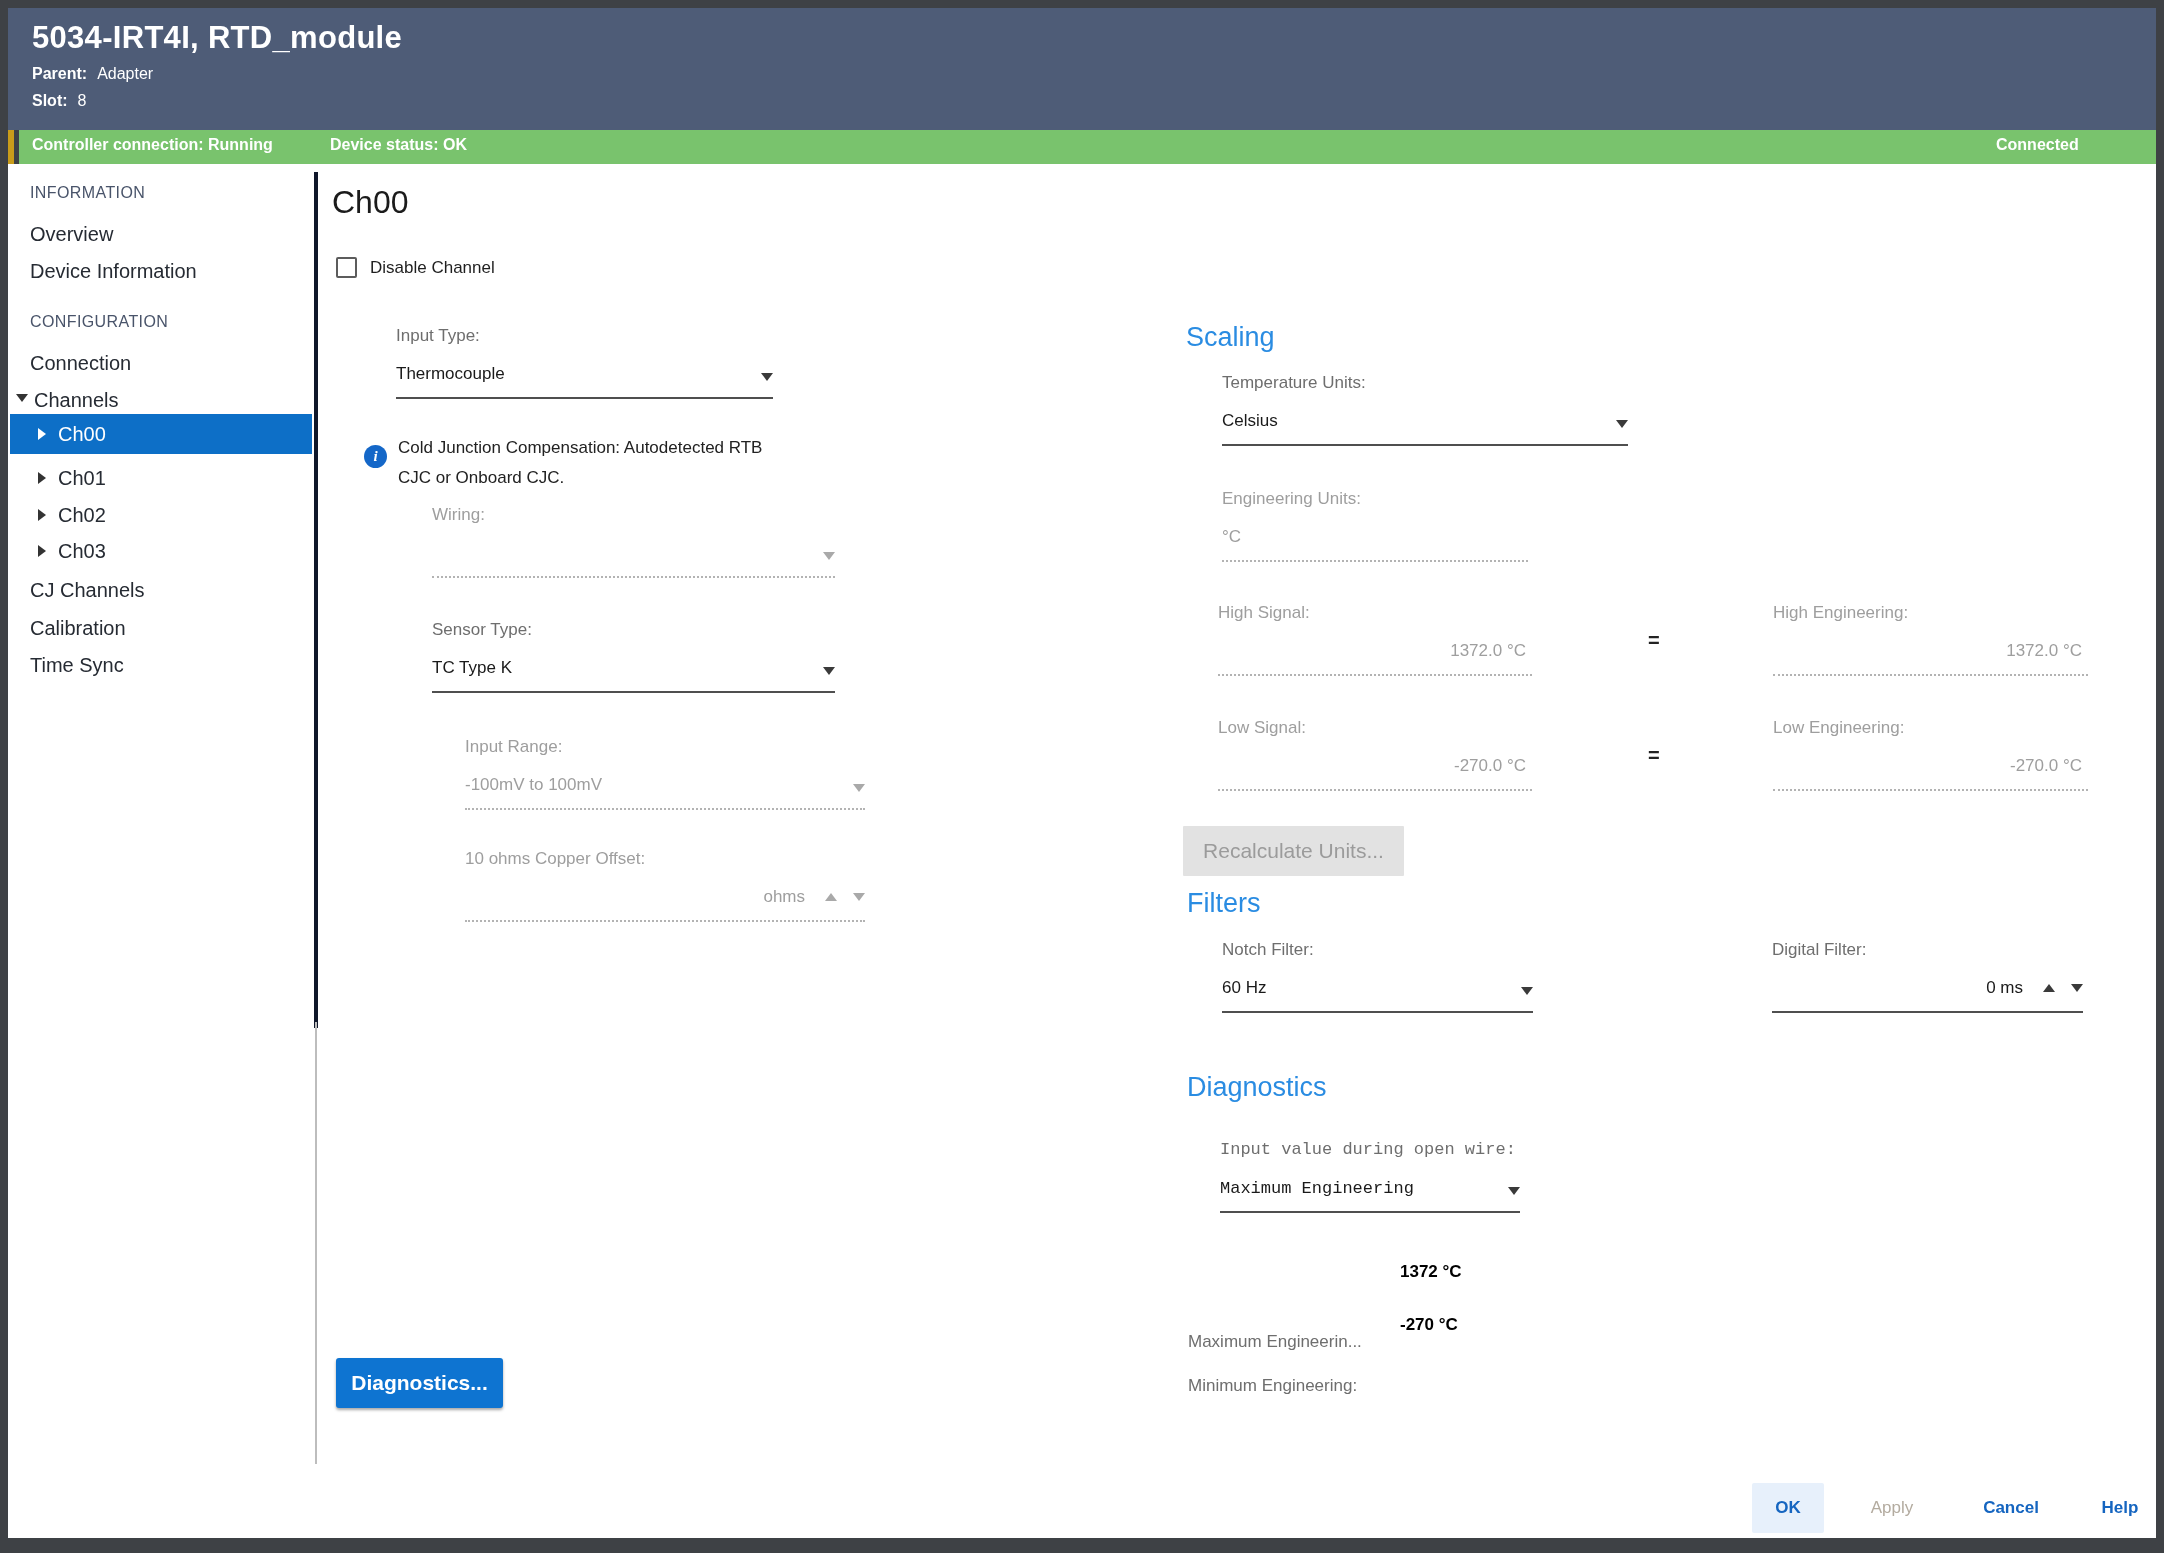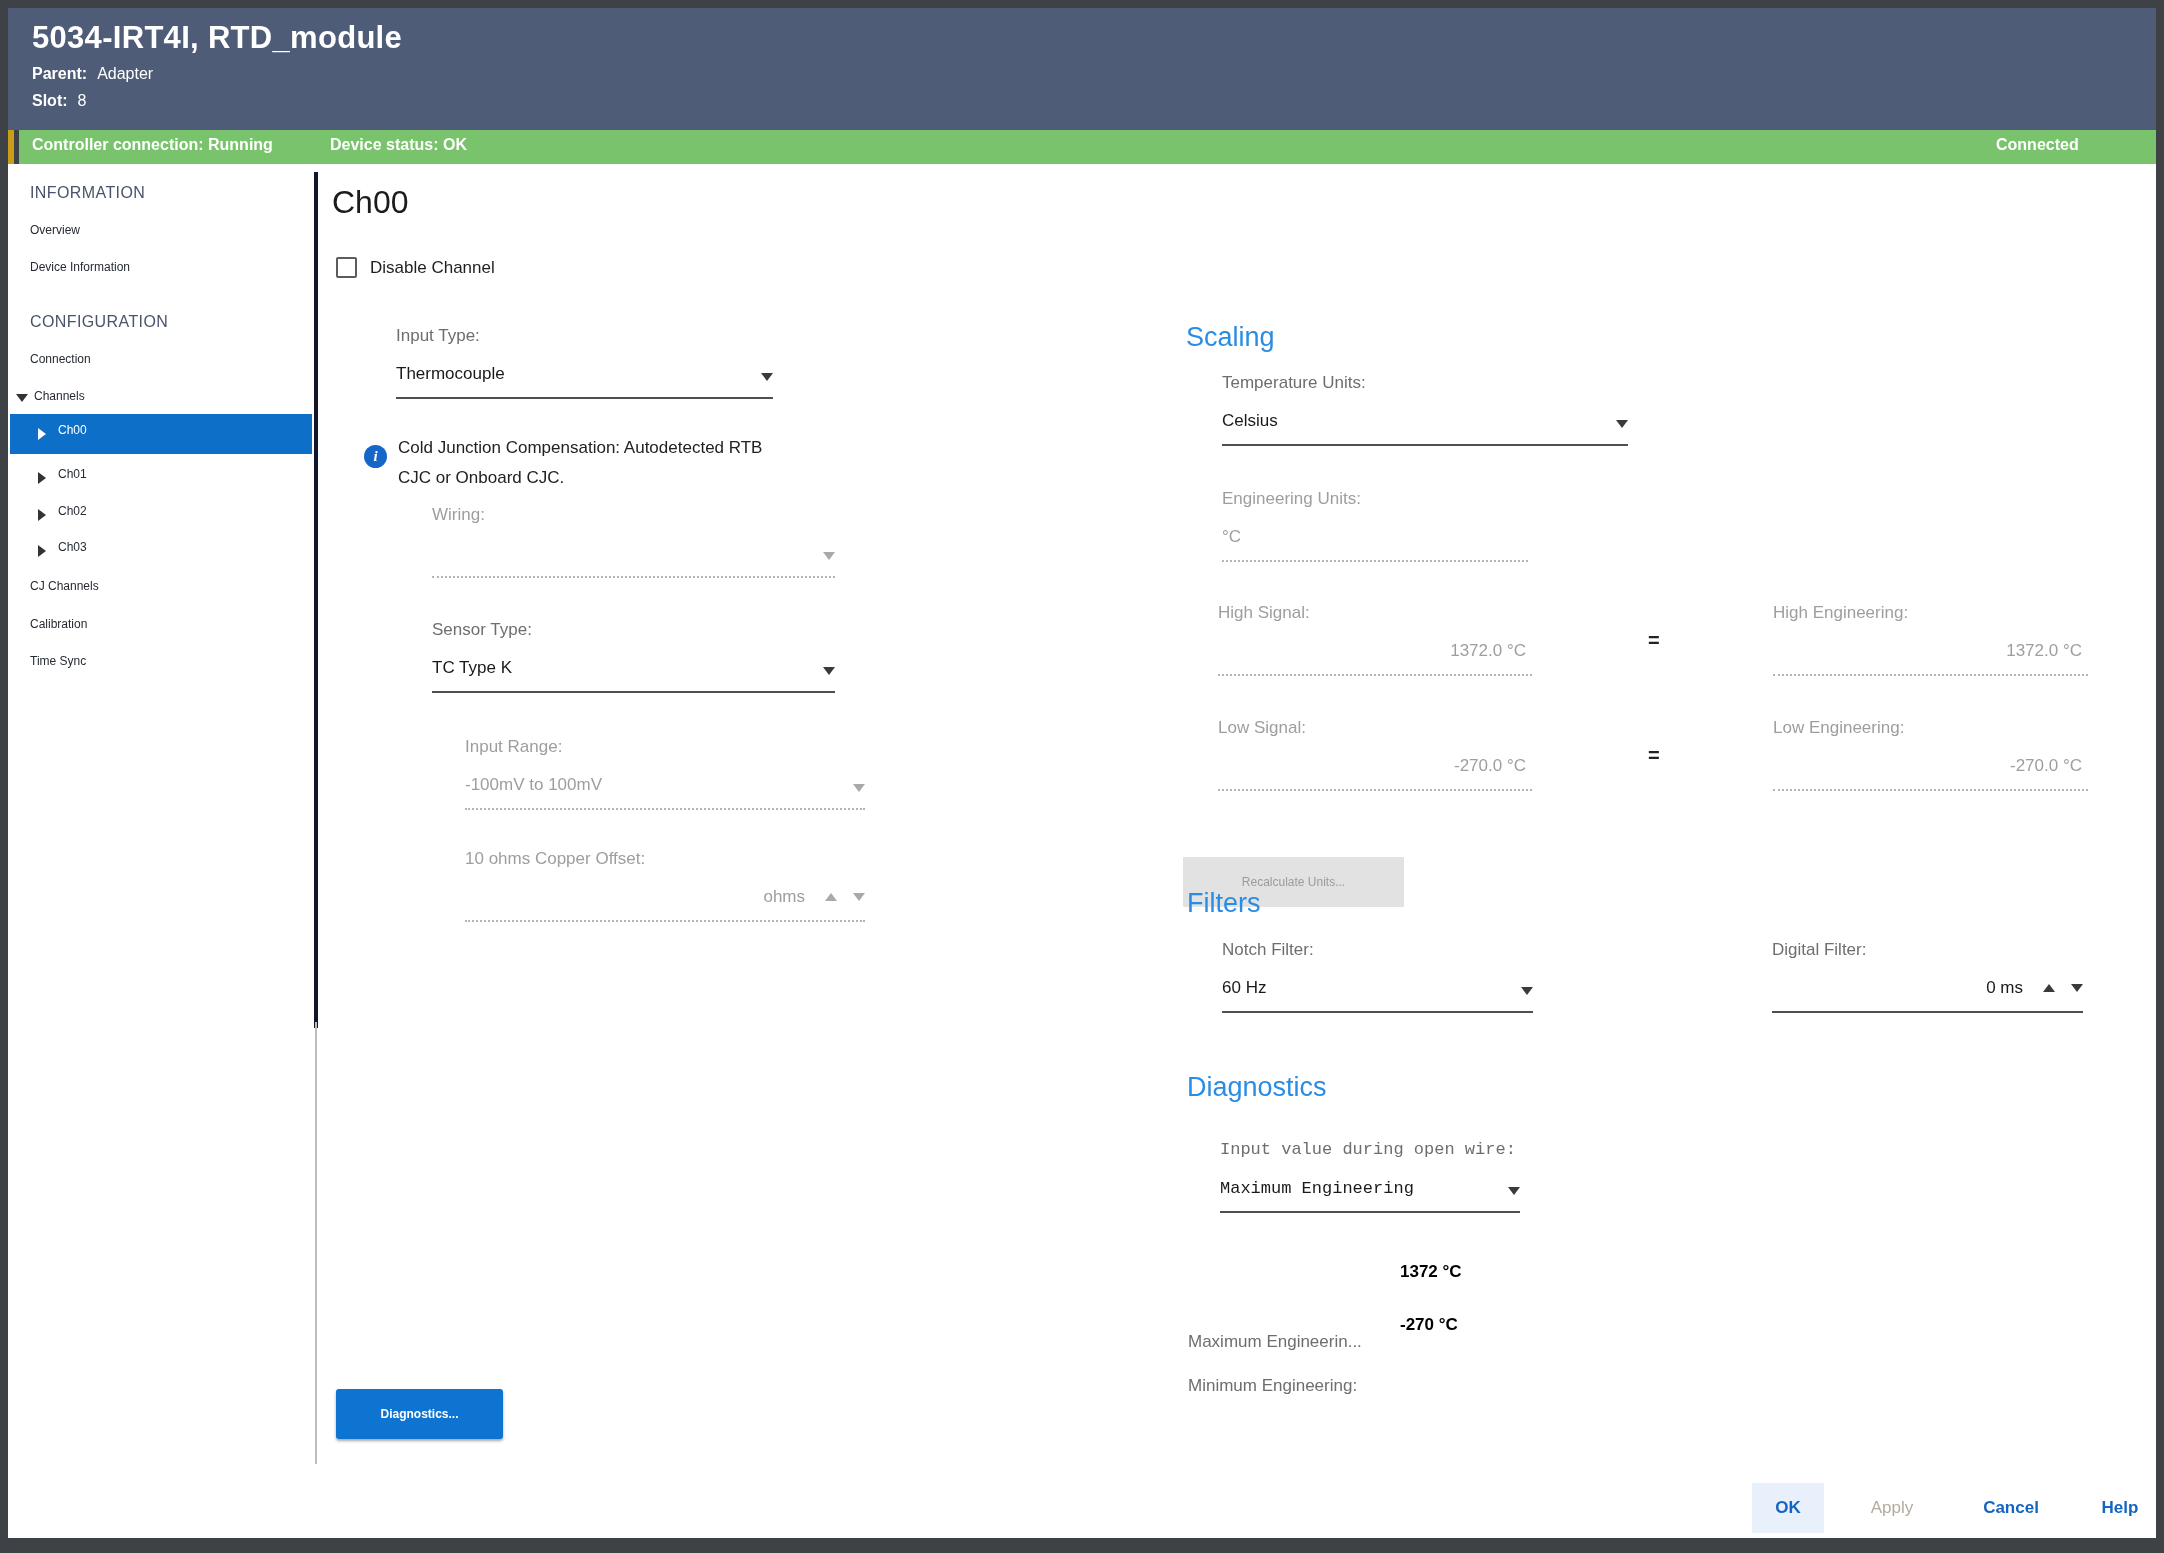--- a/index.html
+++ b/index.html
@@ -12,21 +12,21 @@
   .tline{position:absolute;left:24px;font-size:16px;font-weight:600;}
   .tline .v{font-weight:400;margin-left:10px;}
   
   .statusbar{position:absolute;left:8px;top:130px;width:2148px;height:34px;background:#79c36d;color:#fff;overflow:hidden;}
   .statusbar .acc1{position:absolute;left:0;top:0;width:6px;height:34px;background:#c99c1a;}
   .statusbar .acc2{position:absolute;left:6px;top:0;width:5px;height:34px;background:#3e4145;}
   .statusbar .st{position:absolute;top:6px;font-size:16px;font-weight:600;}
   
   .sidebar{position:absolute;left:8px;top:172px;width:306px;height:856px;background:#fff;border-right:4px solid #0f172a;text-decoration:underline;}
   .nav-h{position:absolute;left:22px;font-size:16px;color:#49546a;letter-spacing:.4px;}
-  .nav-i{position:absolute;left:22px;font-size:12px;color:#262b33;cursor:default;}
+  .nav-i{position:absolute;left:22px;font-size:20px;color:#262b33;cursor:default;}
   .nav-row{position:absolute;left:2px;width:302px;height:40px;}
   .nav-row.sel{background:#0d6fc7;color:#fff;}
   .tri-down{display:inline-block;width:0;height:0;border-left:6px solid transparent;border-right:6px solid transparent;border-top:8px solid currentColor;}
   .tri-right{display:inline-block;width:0;height:0;border-top:6px solid transparent;border-bottom:6px solid transparent;border-left:8px solid currentColor;}
   .tri-up{display:inline-block;width:0;height:0;border-left:6px solid transparent;border-right:6px solid transparent;border-bottom:8px solid currentColor;}
   .vdiv2{position:absolute;left:315px;top:1022px;width:2px;height:442px;background:#bdbdbd;}
   
   .pgtitle{position:absolute;left:332px;top:184px;font-size:32px;color:#1b1b1b;}
   .cbx{position:absolute;left:336px;top:257px;width:21px;height:21px;border:2px solid #5c5c5c;border-radius:2px;background:#fff;box-sizing:border-box;cursor:pointer;}
   .cbxlab{position:absolute;left:370px;top:258px;font-size:17px;color:#1f1f1f;}
@@ -41,21 +41,21 @@
   .frow.right{justify-content:flex-end;}
   .frow.right .fvalue{padding-right:6px;}
   .spin{display:flex;align-items:flex-end;gap:16px;margin-left:14px;margin-bottom:3px;}
   .sect{position:absolute;font-size:27px;color:#2a8ce2;}
   .eq{position:absolute;font-size:20px;font-weight:bold;color:#222;}
   .note{position:absolute;left:364px;top:433px;display:flex;}
   .note .ico{width:23px;height:23px;margin-top:12px;border-radius:50%;background:#1467c8;color:#fff;
     font-family:"Liberation Serif","DejaVu Serif",serif;font-size:15px;font-weight:bold;font-style:italic;
     display:flex;align-items:center;justify-content:center;flex:0 0 23px;}
   .note .txt{margin-left:11px;width:388px;font-size:17px;line-height:30px;color:#222;font-weight:500;}
-  .btn{position:absolute;border:none;font-family:inherit;font-size:12px;border-radius:3px;cursor:pointer;margin-top:31px;}
+  .btn{position:absolute;border:none;font-family:inherit;font-size:21px;border-radius:3px;cursor:pointer;}
   .btn.primary{background:#0e74d1;color:#fff;font-weight:bold;box-shadow:0 2px 3px rgba(0,0,0,.35);}
   .btn.grayed{background:#e2e2e2;color:#9b9b9b;border-radius:1px;cursor:default;box-shadow:none;}
   .roLabel{position:absolute;font-size:17px;color:#6e6e6e;}
   .roValue{position:absolute;font-size:17px;color:#000000;font-weight:600;}
   .footbtn{position:absolute;top:1483px;height:50px;background:transparent;border:none;font-family:inherit;
     font-size:17px;font-weight:bold;color:#1565c0;cursor:pointer;border-radius:2px;}
   .footbtn.okbg{background:#e7f0fb;}
   .footbtn.dis{color:#b3ab9f;font-weight:400;cursor:default;}
 </style>
 </head>

